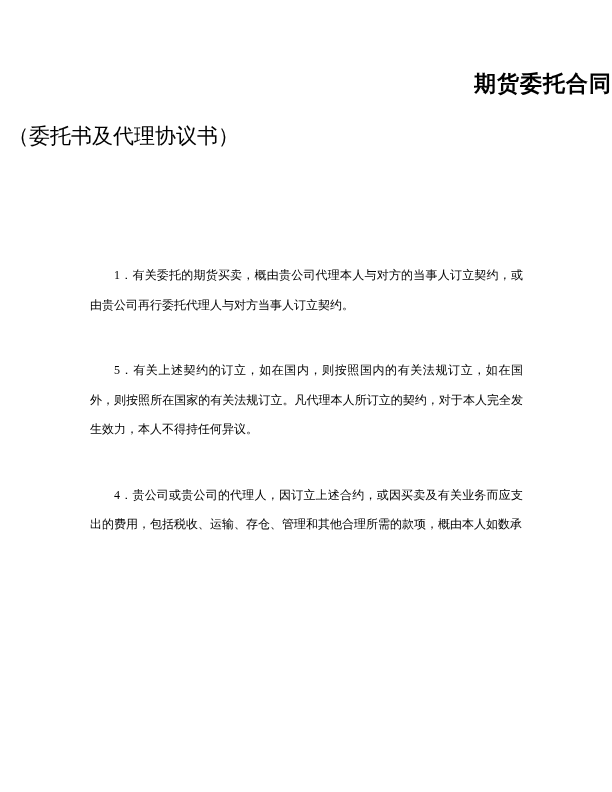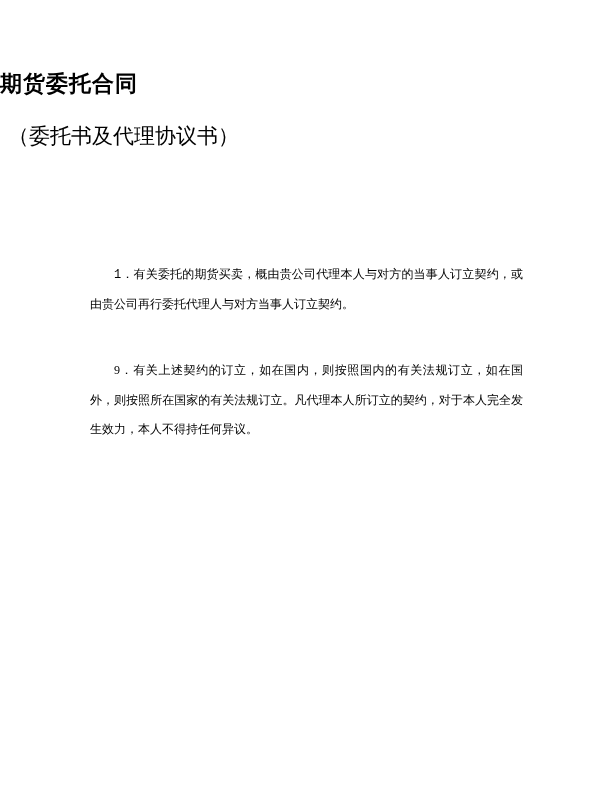--- a/index.html
+++ b/index.html
@@ -14,21 +14,21 @@
     background: #ffffff;
     overflow: hidden;
     color: #000000;
   }
   .title {
     position: absolute;
     top: 73px;
     left: 0;
     width: 612px;
     margin: 0;
-    text-align: left;
+    text-align: right;
     font-family: "Liberation Sans", sans-serif;
     font-weight: bold;
     font-size: 22px;
     line-height: 1;
     letter-spacing: 1px;
   }
   .subtitle {
     position: absolute;
     top: 126px;
     left: 8px;
@@ -45,36 +45,37 @@
     width: 433px;
     font-family: "Liberation Serif", serif;
     font-size: 12px;
     line-height: 29.5px;
     text-align: justify;
   }
   .para {
     margin: 0;
     text-indent: 24px;
   }
-  .clause-1 { margin-top: 5px; font-family: Liberation Mono, monospace; }
+  .clause-1 { margin-top: 5px; }
   .clause-2, .clause-3, .clause-4 { margin-top: 36px; }
   .blank {
     letter-spacing: 0;
     white-space: nowrap;
   }
 </style>
 </head>
 <body>
 
 <div class="page">
   <h1 class="title">期货委托合同</h1>
 
   <div class="subtitle">（委托书及代理协议书）</div>
 
   <div class="doc-body">
 
     <p class="para clause-1">1．有关委托的期货买卖，概由贵公司代理本人与对方的当事人订立契约，或由贵公司再行委托代理人与对方当事人订立契约。</p>
 
-    <p class="para clause-2">9．有关上述契约的订立，如在国内，则按照国内的有关法规订立，如在国外，则按照所在国家的有关法规订立。凡代理本人所订立的契约，对于本人完全发生效力，本人不得持任何异议。</p>
+    <p class="para clause-2">5．有关上述契约的订立，如在国内，则按照国内的有关法规订立，如在国外，则按照所在国家的有关法规订立。凡代理本人所订立的契约，对于本人完全发生效力，本人不得持任何异议。</p>
 
 
+    <p class="para clause-4">4．贵公司或贵公司的代理人，因订立上述合约，或因买卖及有关业务而应支出的费用，包括税收、运输、存仓、管理和其他合理所需的款项，概由本人如数承</p>
   </div>
 </div>
 
 </body></html>

